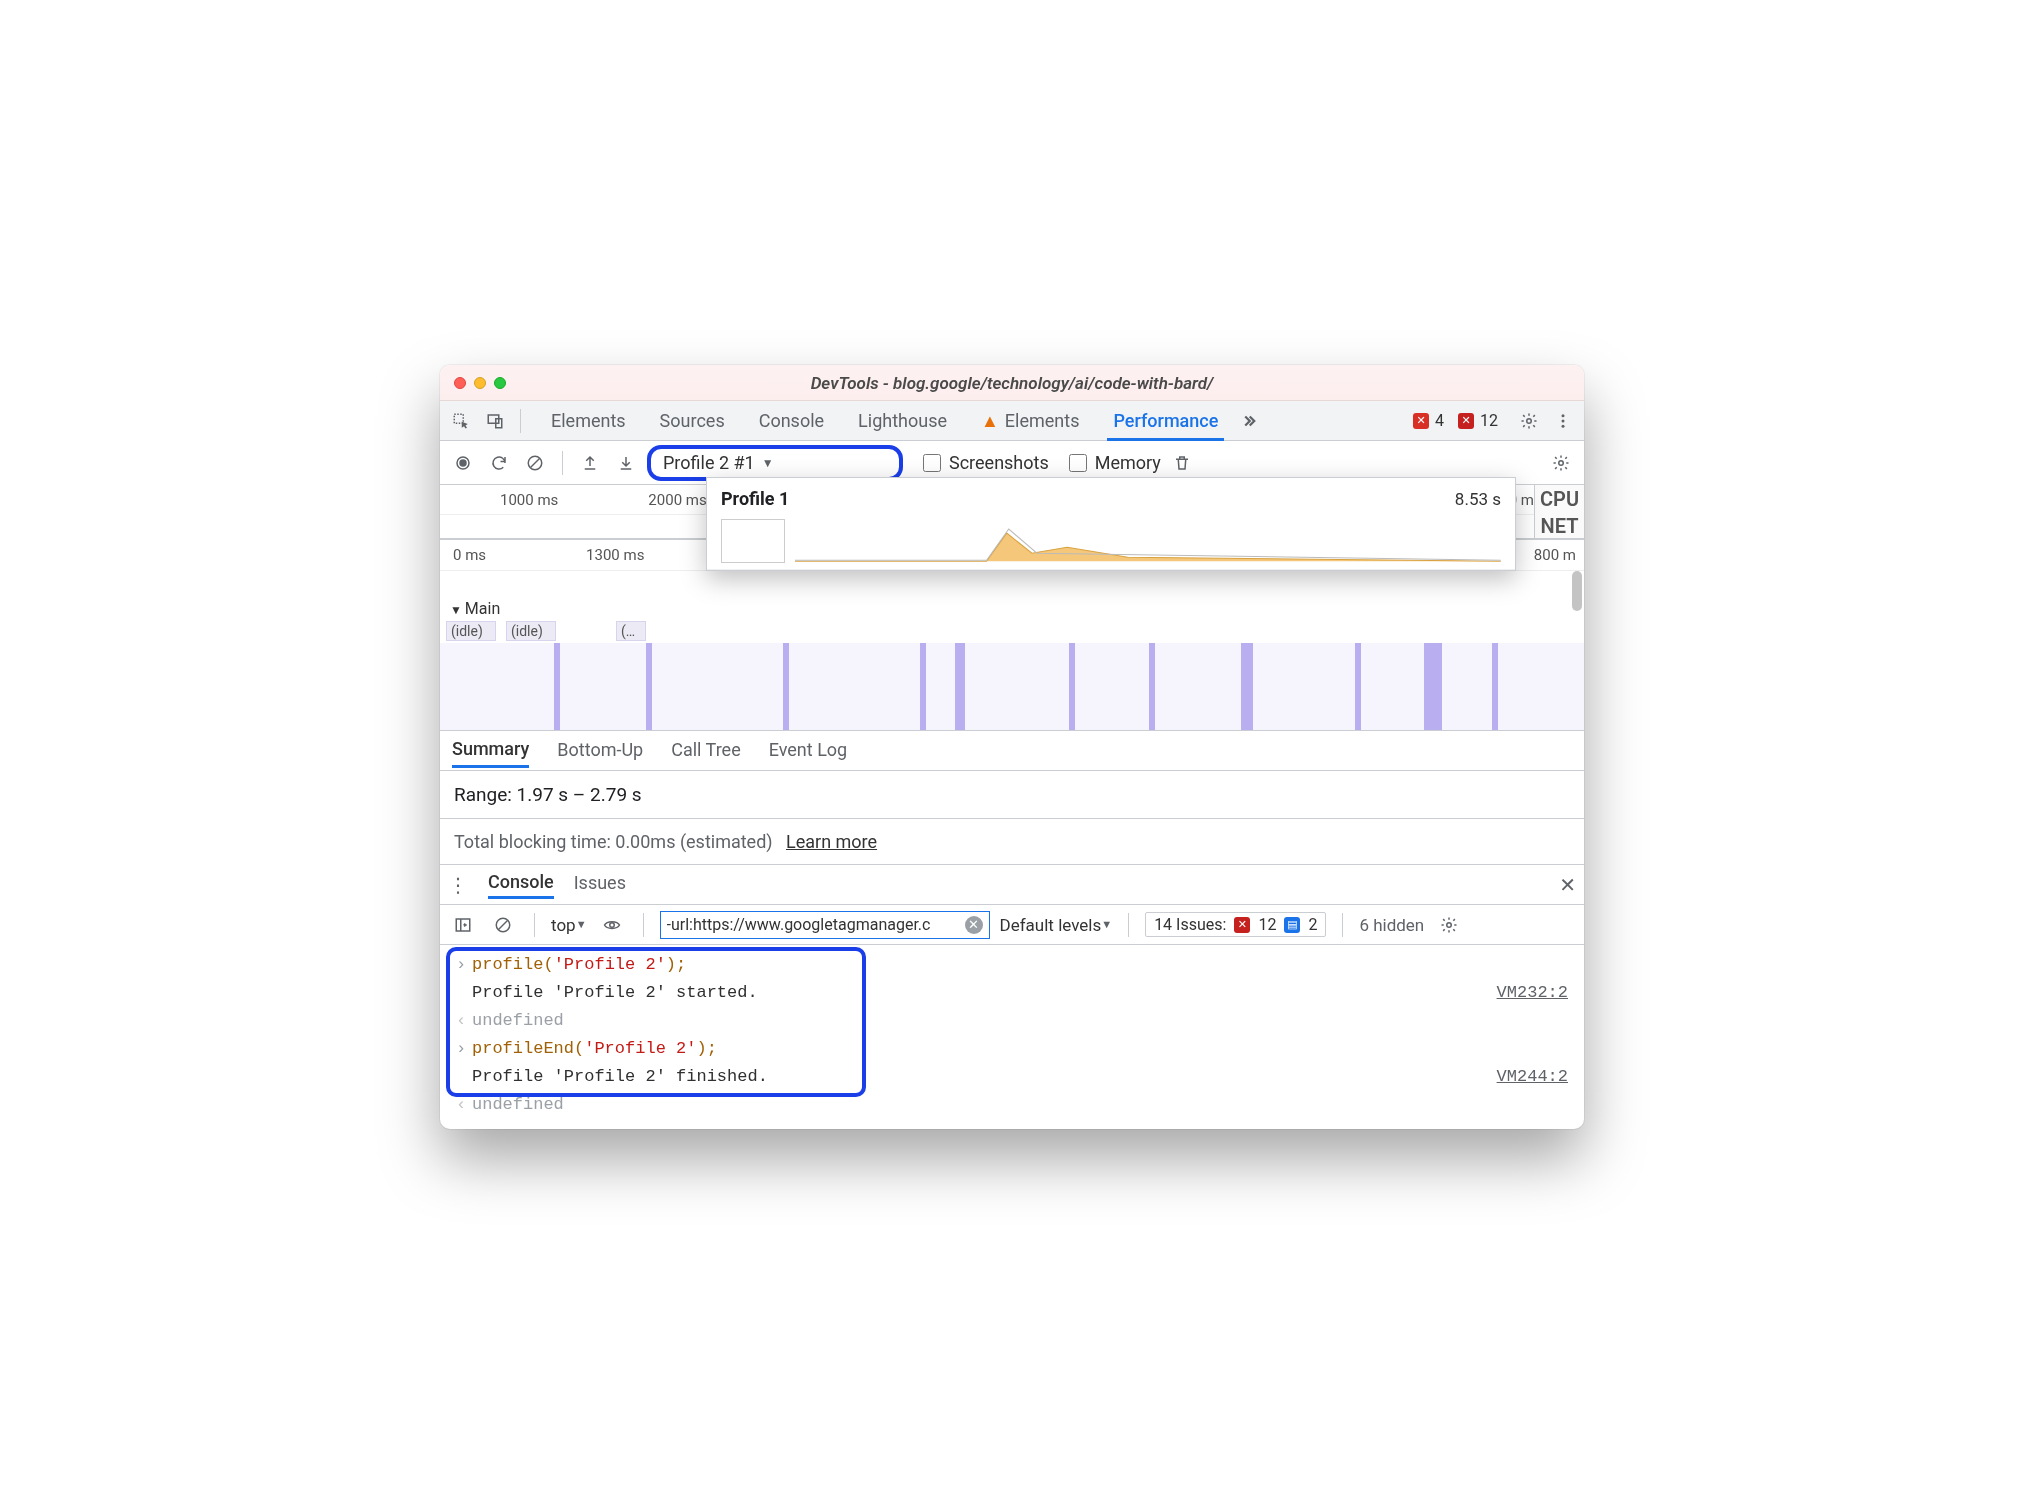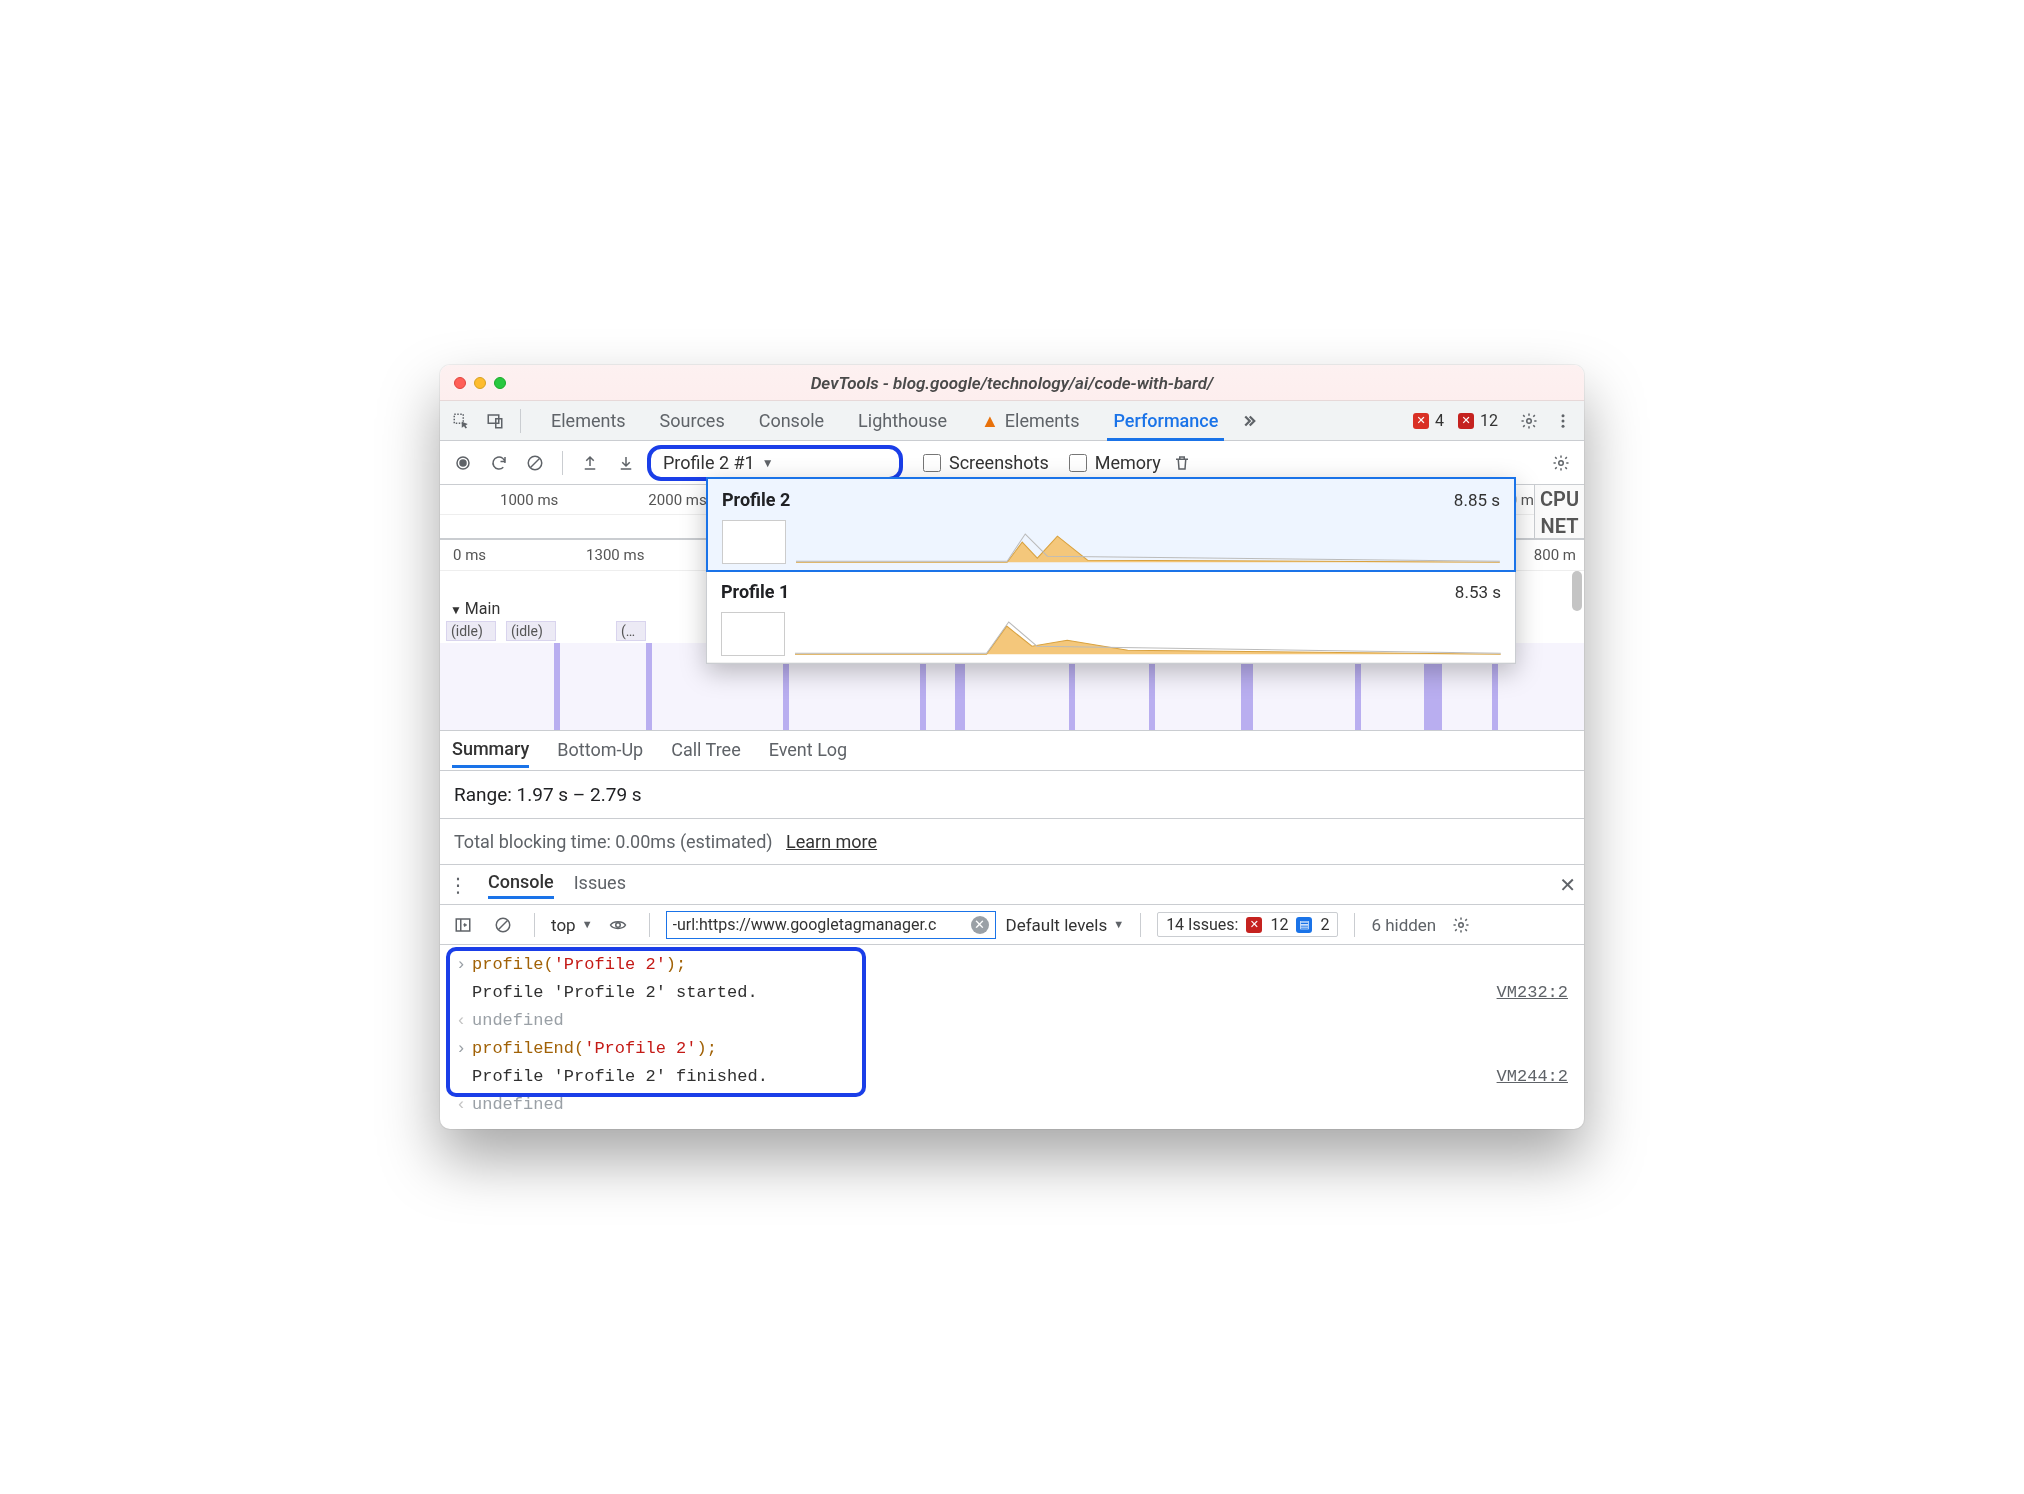--- a/index.html
+++ b/index.html
@@ -145,21 +145,21 @@
   .drawer-head .dtab{ color:#5f6368; cursor:pointer; padding-bottom:4px;}
   .drawer-head .dtab.active{ color:#333; font-weight:500; border-bottom:3px solid var(--accent);}
   .drawer-head .kebab{ color:#5f6368; font-size:20px; cursor:pointer;}
   .drawer-head .close{ margin-left:auto; color:#5f6368; font-size:20px; cursor:pointer;}
   
   .con-tools{ display:flex; align-items:center; height:40px; padding:0 8px; gap:10px; border-bottom:1px solid var(--border); font-size:17px; color:#333;}
   .con-filter{ flex:0 0 330px; height:28px; border:1px solid var(--accent); display:flex; align-items:center; padding:0 6px; font-size:16px; color:#333; background:#fff;}
   .con-filter .clear-x{ margin-left:auto; width:18px;height:18px;border-radius:50%;background:#9aa0a6;color:#fff;display:flex;align-items:center;justify-content:center;font-size:13px;cursor:pointer;}
   .con-chip{ border:1px solid var(--border); padding:2px 8px; border-radius:2px; display:flex;align-items:center;gap:8px; font-size:16px;}
   .con-chip .pill{width:16px;height:16px;border-radius:3px;display:inline-flex;align-items:center;justify-content:center;font-size:11px;color:#fff;}
-  .con-ctx{ display:flex;align-items:center;gap:6px;}
+  .con-ctx{ display:flex;align-items:center;}
   
   .console-area{ font-family:var(--mono); font-size:17px; color:#303030; position:relative; padding:6px 10px 10px; border-radius:0 0 10px 10px;}
   .hl-box{ position:absolute; left:6px; top:2px; width:420px; height:150px; border:4px solid var(--highlight-border); border-radius:10px; pointer-events:none;}
   .log-row{ display:flex; align-items:flex-start; line-height:28px;}
   .log-row .gut{ width:22px; color:#9aa0a6; text-align:center;}
   .log-row .msg{ flex:1; white-space:pre;}
   .log-row .src{ color:#5f6368; text-decoration:underline; margin-left:auto; padding-right:6px; font-family:var(--mono); cursor:pointer;}
   .tok-call{color:#a16207;}
   .tok-str{color:#c41a16;}
   .undef{color:#9aa0a6;}
@@ -432,35 +432,20 @@
         <span class="msg">Profile 'Profile 2' finished.</span>
         <span class="src">VM244:2</span>
       </div>
       <div class="log-row">
         <span class="gut out"></span>
         <span class="msg undef">undefined</span>
       </div>
     </div>
 
     <div class="dropdown">
-      <div class="dd-item sel">
-        <div class="dd-head">
-          <span class="name">Profile 2</span>
-          <span class="time">8.85 s</span>
-        </div>
-        <div class="dd-thumb">
-          <div class="sq"></div>
-          <div class="mini">
-            <svg viewBox="0 0 700 40" preserveAspectRatio="none">
-                <path d="M0 38 L210 38 L225 18 L240 34 L260 12 L290 36 L700 38" fill="#f4c77b" stroke="#d9a23f" stroke-width="1"></path>
-                <path d="M0 37 L210 37 L228 10 L250 32 L700 37" fill="none" stroke="#bbb" stroke-width="1"></path>
-              </svg>
-          </div>
-        </div>
-      </div>
       <div class="dd-item">
         <div class="dd-head">
           <span class="name">Profile 1</span>
           <span class="time">8.53 s</span>
         </div>
         <div class="dd-thumb">
           <div class="sq"></div>
           <div class="mini">
             <svg viewBox="0 0 700 40" preserveAspectRatio="none">
                 <path d="M0 38 L190 38 L210 10 L235 30 L270 24 L330 34 L700 38" fill="#f4c77b" stroke="#d9a23f" stroke-width="1"></path>

